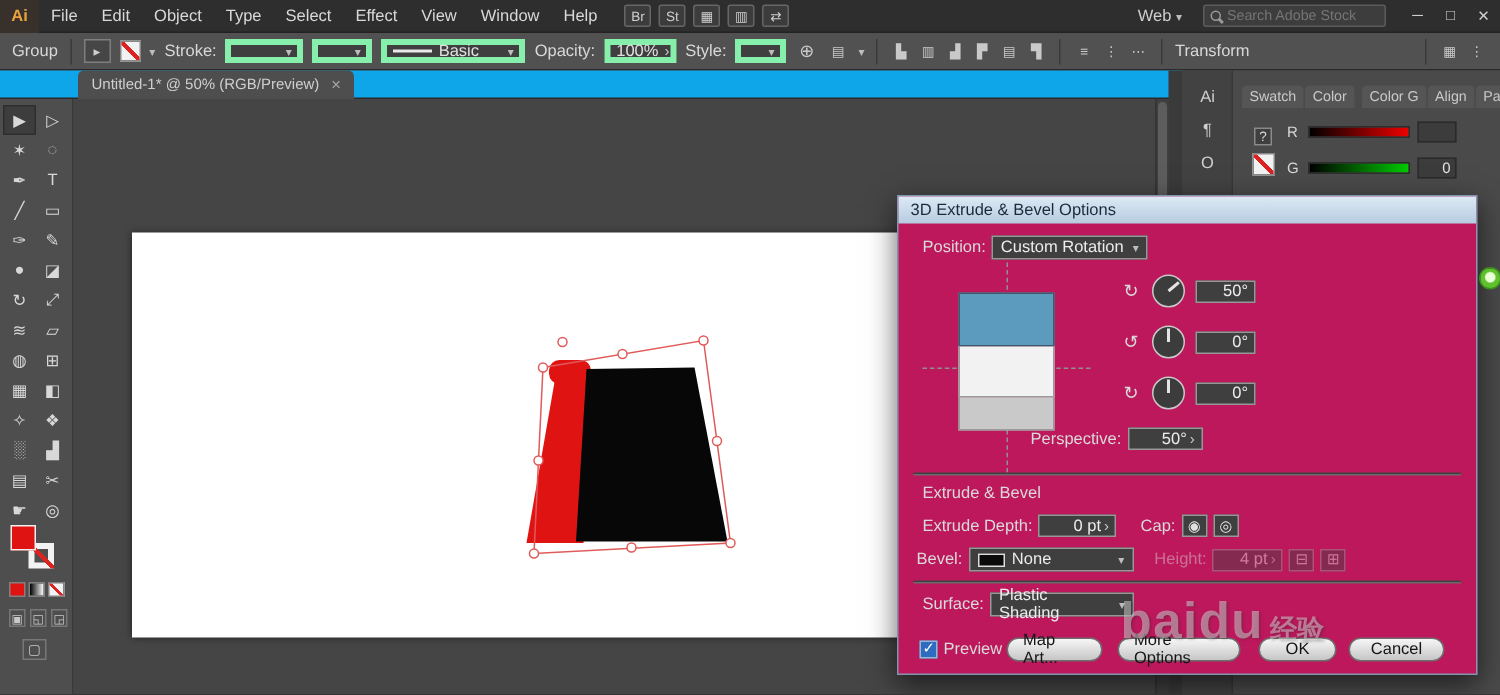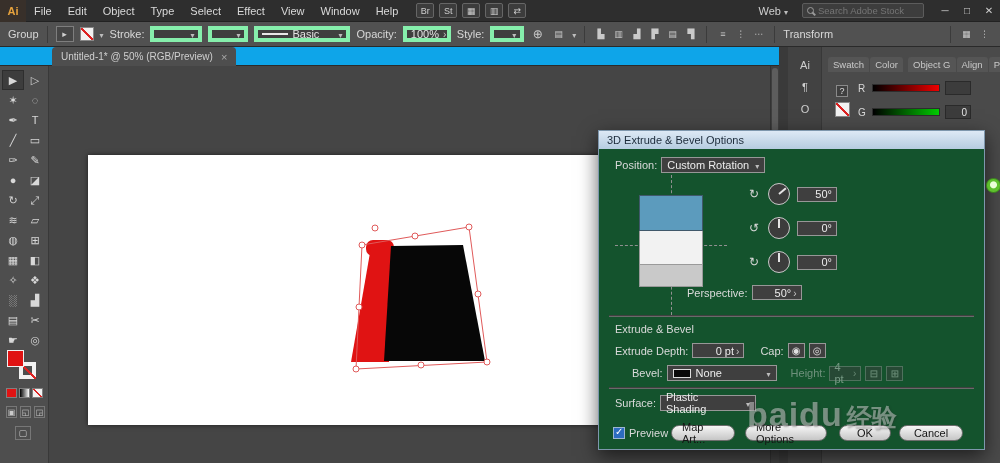--- a/index.html
+++ b/index.html
@@ -105,21 +105,21 @@
   #channels { position:absolute; left:70px; top:34px; display:flex; flex-direction:column; gap:10px; }
   .ch-row { display:flex; align-items:center; gap:5px; }
   .ch-label { width:9px; color:#d8d8d8; font-size:10px; }
   .ch-bar { width:68px; height:8px; border:1px solid #2d2d2d; }
   .ch-row:nth-child(1) .ch-bar { background:linear-gradient(90deg,#000,#e00); }
   .ch-row:nth-child(2) .ch-bar { background:linear-gradient(90deg,#000,#0c0); }
   .ch-box { width:26px; height:14px; background:#3c3c3c; border:1px solid #2a2a2a; color:#e4e4e4;
             font-size:10px; display:flex; align-items:center; justify-content:flex-end; padding:0 3px; }
 
   
-  #dialog { left:598px; top:130px; width:387px; height:320px; background:#14532d;
+  #dialog { left:598px; top:130px; width:387px; height:320px; background:#be185d;
             border:1px solid #7e97ad; box-shadow:0 6px 18px rgba(0,0,0,.6); z-index:10; }
   #d-title { position:absolute; left:0; top:0; width:100%; height:18px;
              background:linear-gradient(#dde9f5,#b6cce0); color:#1c2b3a; font-size:11px;
              display:flex; align-items:center; padding:0 8px; }
   .dlbl { color:#dadada; }
   .dd { height:16px; background:#3f3f3f; border:1px solid #979797; display:flex; align-items:center;
         gap:5px; padding:0 5px; color:#ececec; }
   .dd .arr { margin-left:auto; }
   .fld { height:15px; background:#3f3f3f; border:1px solid #979797; color:#ececec;
          display:flex; align-items:center; justify-content:flex-end; padding:0 4px; gap:2px; }
@@ -149,21 +149,21 @@
   .bevel-swatch { width:18px; height:9px; background:#0a0a0a; border:1px solid #dcdcdc; }
   .btn { height:16px; border-radius:9px; background:linear-gradient(#f6f6f6,#c6c6c6);
          border:1px solid #6d6d6d; color:#151515; display:flex; align-items:center;
          justify-content:center; padding:0 10px; font-size:11px; position:absolute; }
   .chk { width:12px; height:12px; background:#2d6cc0; border:1px solid #9db6d0; position:relative; }
   .chk::after { content:"✓"; position:absolute; left:1px; top:-2px; color:#fff; font-size:10px; }
   #watermark { position:absolute; left:148px; top:264px; width:250px; z-index:6; pointer-events:none;
                font-weight:bold; color:rgba(215,215,215,.5); text-shadow:1px 1px 2px rgba(40,40,40,.35);
                display:flex; align-items:baseline; gap:4px; }
   #watermark .wlat { font-size:34px; letter-spacing:1px; }
-  #watermark .wcjk { font-size:25px; }
+  #watermark .wcjk { font-size:18px; }
   #greendot { left:986px; top:178px; width:15px; height:15px; border-radius:50%; z-index:20;
               background:radial-gradient(circle at 50% 45%, #eaffd8 0 3px, #5fc12e 4px); border:1px solid #3d8f1c; }
 </style>
 </head>
 <body>
 
 <div id="app">
 
   <div id="menubar">
     <div id="app-icon">Ai</div>
@@ -342,21 +342,21 @@
         <span class="strip-ic" style="top: 34px;">¶</span>
         <span class="strip-ic" style="top: 56px;">O</span>
       </div>
     <div class="ptabs" style="left:40px;top:10px">
 
     <span class="ptab">Swatch</span>
         <span class="ptab">Color</span>
       </div>
     <div class="ptabs" style="left:120px;top:10px">
 
-    <span class="ptab">Object G</span>
+    <span class="ptab">Color G</span>
         <span class="ptab">Align</span>
         <span class="ptab">Pathfin</span>
       </div>
     <div id="helpbox">?</div>
     <div id="cp-none"></div>
     <div id="channels">
 
     <div class="ch-row">
         <span class="ch-label">R</span>
         <span class="ch-bar"></span>
@@ -432,29 +432,29 @@
       <span class="dlbl">Extrude Depth:</span>
       <span class="fld" style="width:52px">
         <span>0 pt</span>
         <span class="chev"></span>
       </span>
       <span class="dlbl" style="margin-left:12px">Cap:</span>
       <span class="capbtn cap1"></span>
       <span class="capbtn cap2"></span>
     </div>
 
-    <div class="row" style="left:33px;top:234px">
+    <div class="row" style="left:12px;top:234px">
       <span class="dlbl">Bevel:</span>
       <span class="dd" style="width:110px">
         <span class="bevel-swatch"></span>
         <span>None</span>
         <span class="arr"></span>
       </span>
       <span class="dlbl disabled" style="margin-left:10px">Height:</span>
-      <span class="fld disabled" style="width:32px">
+      <span class="fld disabled" style="width:47px">
         <span>4 pt</span>
         <span class="chev"></span>
       </span>
       <span class="capbtn bvl1 disabled"></span>
       <span class="capbtn bvl2 disabled"></span>
     </div>
 
     <div class="d-div" style="top:256px"></div>
 
     <div class="row" style="left:16px;top:264px">

